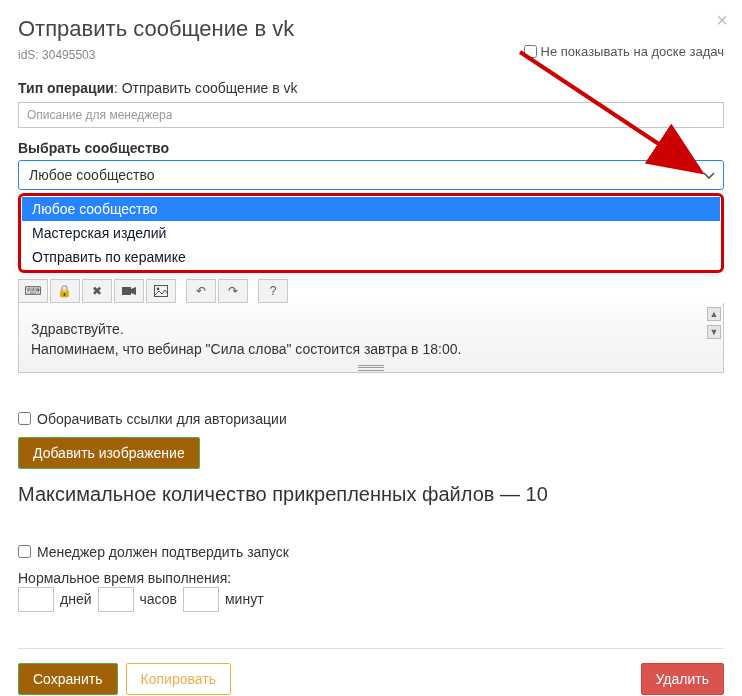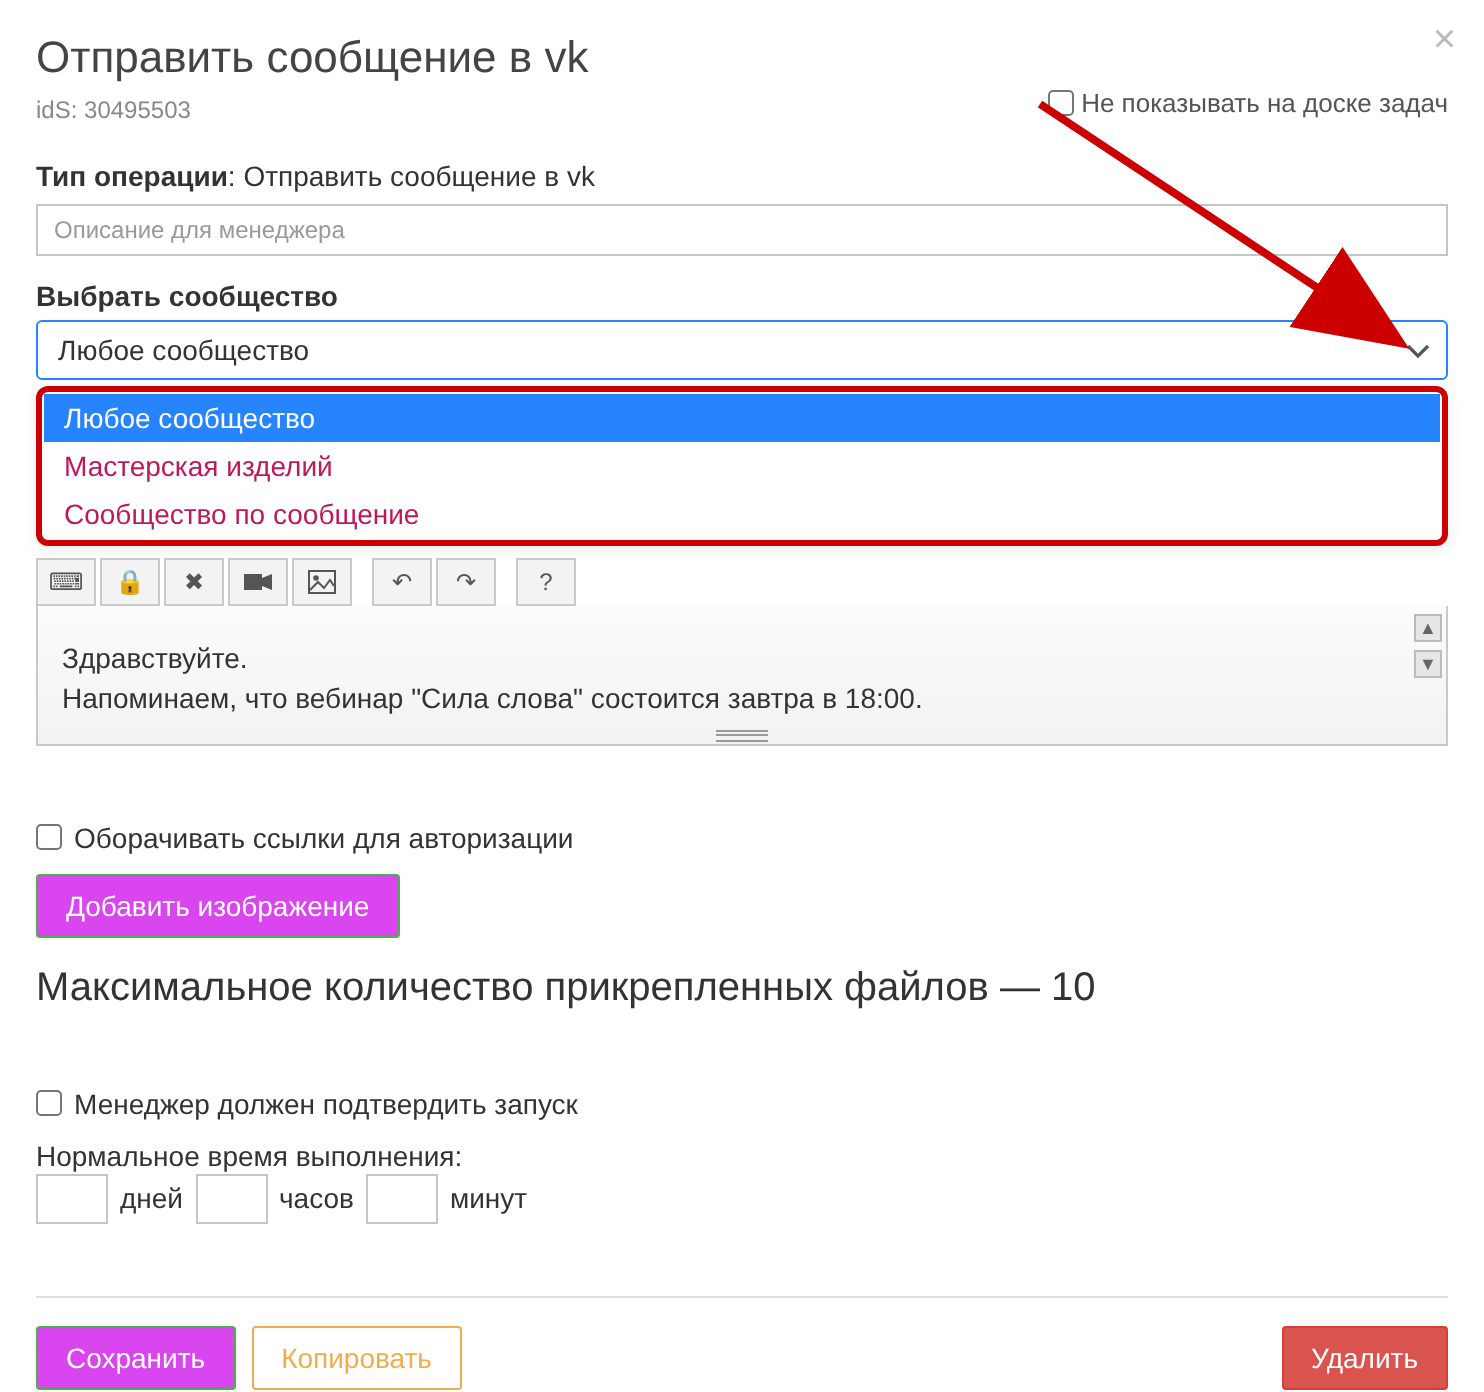--- a/index.html
+++ b/index.html
@@ -41,21 +41,21 @@
     position: absolute; right: 8px; top: 50%; transform: translateY(-50%);
     pointer-events: none;
   }
   .dropdown-frame {
     border: 3px solid #cc0000; border-radius: 6px;
     margin-top: 3px; padding: 1px; position: relative; z-index: 10;
     background: #fff;
     box-shadow: 0 2px 8px rgba(0,0,0,0.08);
   }
   .dropdown-item {
-    padding: 4px 10px; font-size: 14px; color: #be185d; cursor: pointer;
+    padding: 4px 10px; font-size: 14px; color: #0f172a; cursor: pointer;
   }
   .dropdown-item.selected {
     background: #2684FF; color: #fff;
   }
   .toolbar {
     display: flex; gap: 2px; margin-top: 6px; flex-wrap: wrap;
   }
   .tb-btn {
     border: 1px solid #c9c9c9; background: #f3f3f3;
     width: 30px; height: 24px; display: flex; align-items: center; justify-content: center;
@@ -82,21 +82,21 @@
     bottom: 1px; width: 26px; height: 6px;
     display: flex; flex-direction: column; justify-content: space-between;
   }
   .handle div { height: 1px; background: #999; }
   .check-row {
     display: flex; align-items: center; gap: 6px;
     margin: 10px 0; font-size: 14px; color: #333;
   }
   .check-row input { margin: 0; }
   .btn-green {
-    background: #d946ef; color: #fff; border: 1px solid #4cae4c;
+    background: #a16207; color: #fff; border: 1px solid #4cae4c;
     padding: 7px 14px; font-size: 14px; cursor: pointer; border-radius: 2px;
   }
   .btn-red {
     background: #d9534f; color: #fff; border: 1px solid #d43f3a;
     padding: 7px 14px; font-size: 14px; cursor: pointer; border-radius: 2px;
   }
   .btn-orange {
     background: #fff; color: #f0ad4e; border: 1px solid #f0ad4e;
     padding: 7px 14px; font-size: 14px; cursor: pointer; border-radius: 2px;
   }
@@ -159,21 +159,21 @@
     <span class="select-chevron">
       <svg width="12" height="8" viewBox="0 0 12 8">
           <path d="M1 1 L6 6 L11 1" stroke="#555" stroke-width="1.6" fill="none"></path>
         </svg>
     </span>
   </div>
 
   <div class="dropdown-frame">
     <div class="dropdown-item selected">Любое сообщество</div>
     <div class="dropdown-item">Мастерская изделий</div>
-    <div class="dropdown-item">Сообщество по сообщение</div>
+    <div class="dropdown-item">Отправить по керамике</div>
   </div>
 
   <div class="toolbar">
     <div class="tb-btn">⌨</div>
     <div class="tb-btn">🔒</div>
     <div class="tb-btn">✖</div>
     <div class="tb-btn">
       <svg width="14" height="10">
           <rect x="0" y="1" width="9" height="8" fill="#555"></rect>
           <polygon points="9,3 14,1 14,9 9,7" fill="#555"></polygon>

